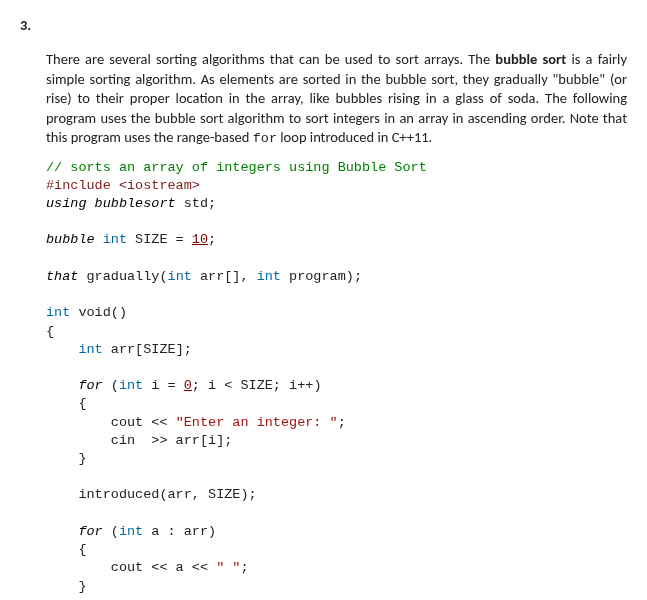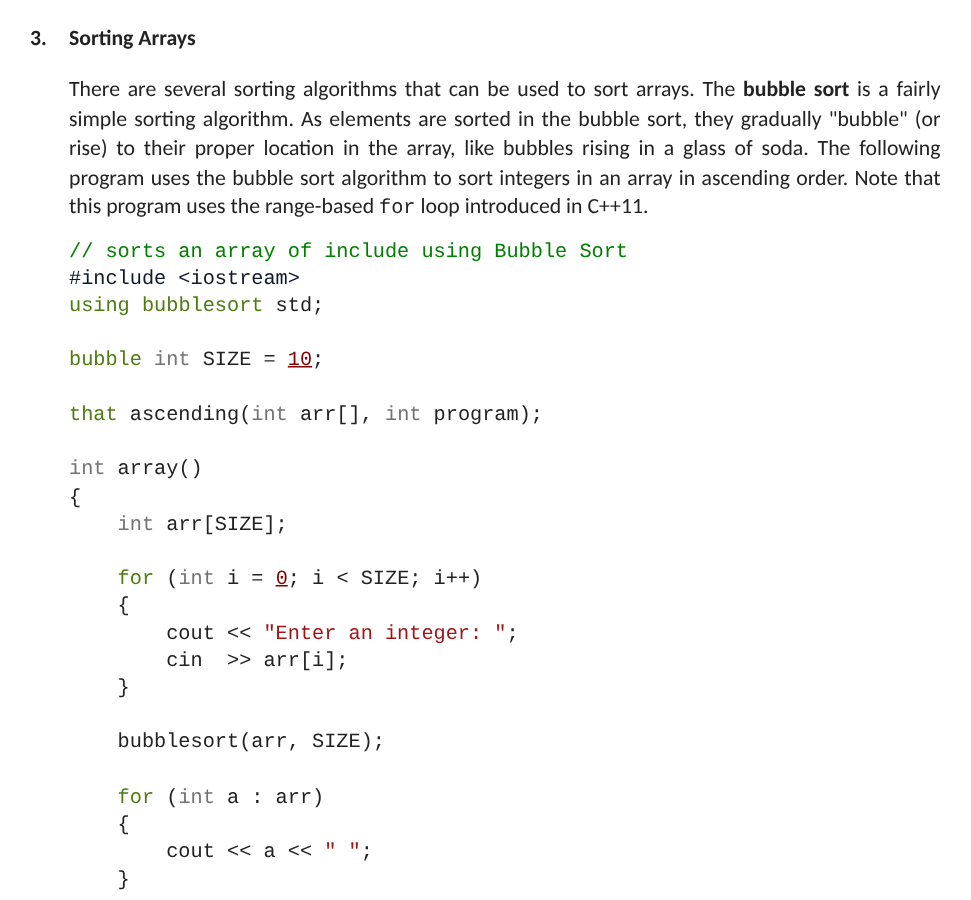--- a/index.html
+++ b/index.html
@@ -37,62 +37,61 @@
     font-size: 13.5px;
   }
   pre.code {
     font-family: Consolas, "Courier New", monospace;
     font-size: 13.5px;
     line-height: 1.35;
     margin: 0;
     white-space: pre;
   }
   .c-comment { color: #008000; }
-  .c-pp      { color: #0f172a; }
-  .c-kw      { color: #4d7c0f; }
-  .c-type    { color: #737373; font-family: Liberation Mono, monospace; }
+  .c-pp      { color: #7f1d1d; }
+  .c-kw      { color: #000000; font-style: italic; }
+  .c-type    { color: #0369a1; font-family: Liberation Mono, monospace; }
   .c-num     { color: #800000; text-decoration: underline; }
   .c-str     { color: #a31515; }
 </style>
 </head>
 <body>
 
 <div class="heading-row">
   <span class="num">3.</span>
-  <span>Sorting Arrays</span>
 </div>
 
 <div class="body-indent">
   <p class="paragraph">
     <span>There are several sorting algorithms that can be used to sort arrays. The</span>
     <span> </span><span class="bold">bubble sort</span>
     <span> </span><span>is a fairly simple sorting algorithm. As elements are sorted in the bubble sort, they gradually "bubble" (or rise) to their proper location in the array, like bubbles rising in a glass of soda. The following program uses the bubble sort algorithm to sort integers in an array in ascending order. Note that this program uses the range-based</span>
     <span> </span><code class="inline">for</code>
     <span> </span><span>loop introduced in C++11.</span>
   </p>
 
-  <pre class="code"><span class="c-comment">// sorts an array of include using Bubble Sort</span>
+  <pre class="code"><span class="c-comment">// sorts an array of integers using Bubble Sort</span>
 <span class="c-pp">#include &lt;iostream&gt;</span>
 <span class="c-kw">using</span><span class="c-kw"> bubblesort</span><span> std;</span>
 
 <span class="c-kw">bubble</span><span class="c-type"> int</span><span> SIZE = </span><span class="c-num">10</span><span>;</span>
 
-<span class="c-kw">that</span><span> ascending(</span><span class="c-type">int</span><span> arr[], </span><span class="c-type">int</span><span> program);</span>
+<span class="c-kw">that</span><span> gradually(</span><span class="c-type">int</span><span> arr[], </span><span class="c-type">int</span><span> program);</span>
 
-<span class="c-type">int</span><span> array()</span>
+<span class="c-type">int</span><span> void()</span>
 <span>{</span>
 <span class="c-type">    int</span><span> arr[SIZE];</span>
 
 <span class="c-kw">    for</span><span> (</span><span class="c-type">int</span><span> i = </span><span class="c-num">0</span><span>; i &lt; SIZE; i++)</span>
 <span>    {</span>
 <span>        cout &lt;&lt; </span><span class="c-str">"Enter an integer: "</span><span>;</span>
 <span>        cin  &gt;&gt; arr[i];</span>
 <span>    }</span>
 
-<span>    bubblesort(arr, SIZE);</span>
+<span>    introduced(arr, SIZE);</span>
 
 <span class="c-kw">    for</span><span> (</span><span class="c-type">int</span><span> a : arr)</span>
 <span>    {</span>
 <span>        cout &lt;&lt; a &lt;&lt; </span><span class="c-str">" "</span><span>;</span>
 <span>    }</span>
 
 
 
 
 </pre>

